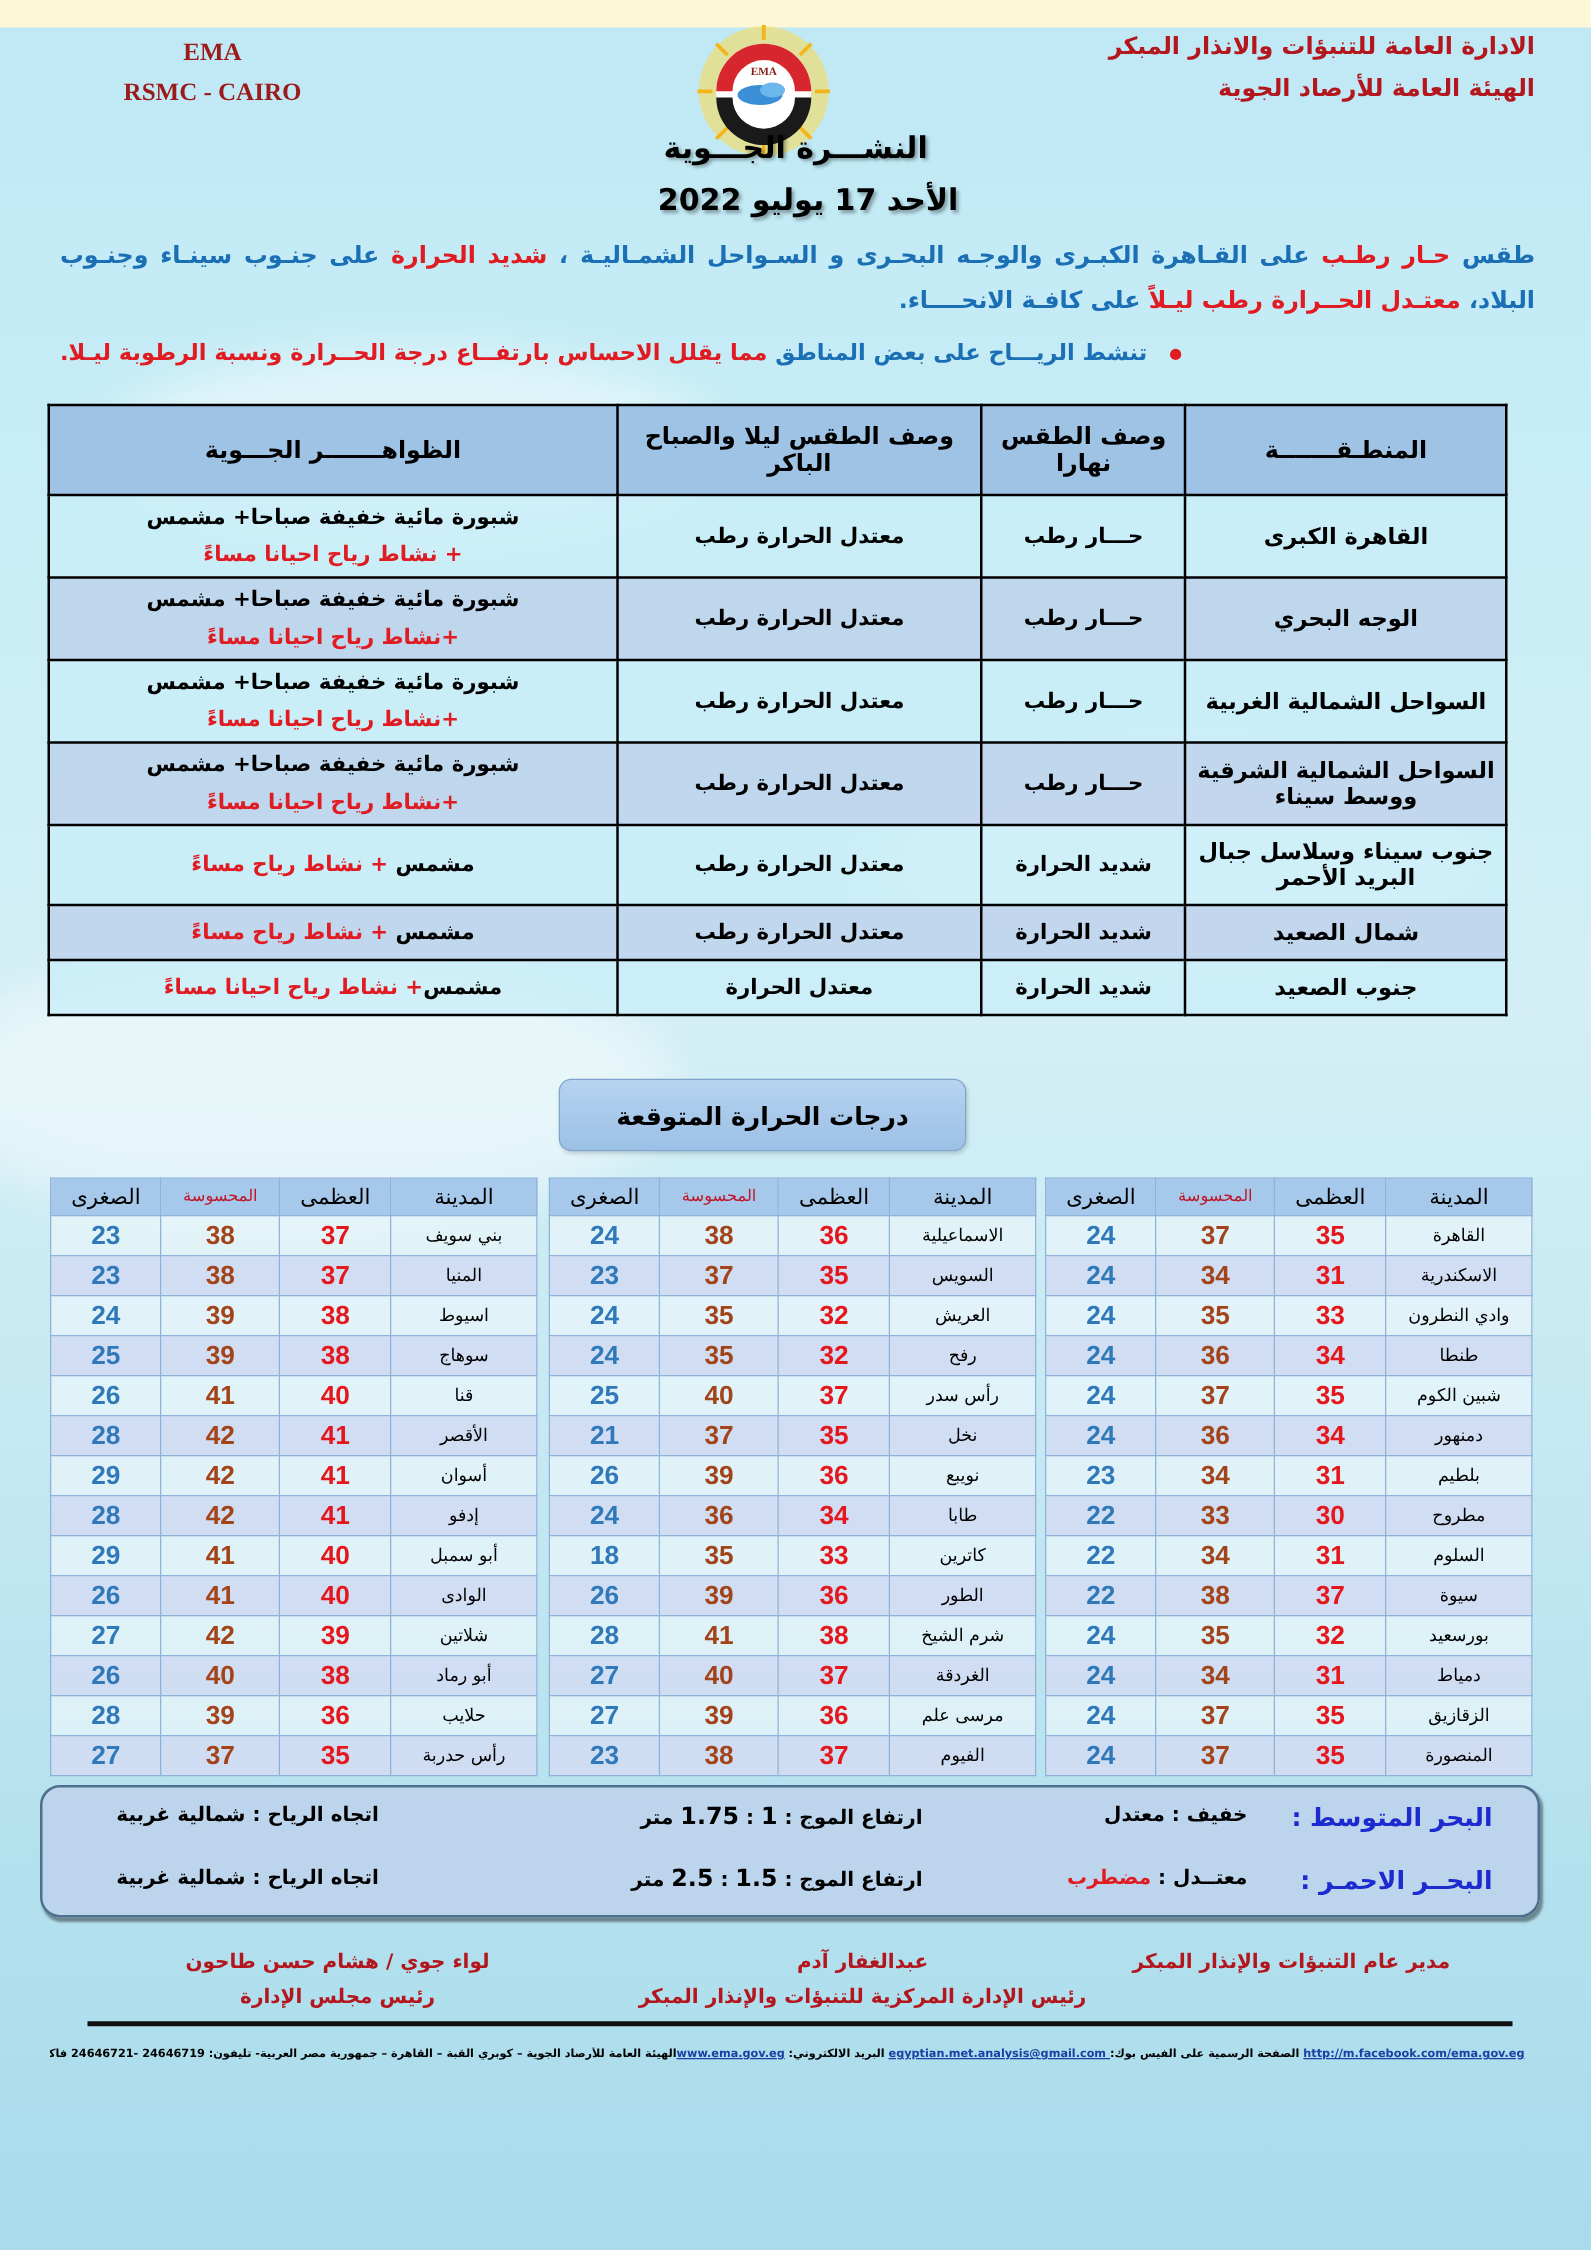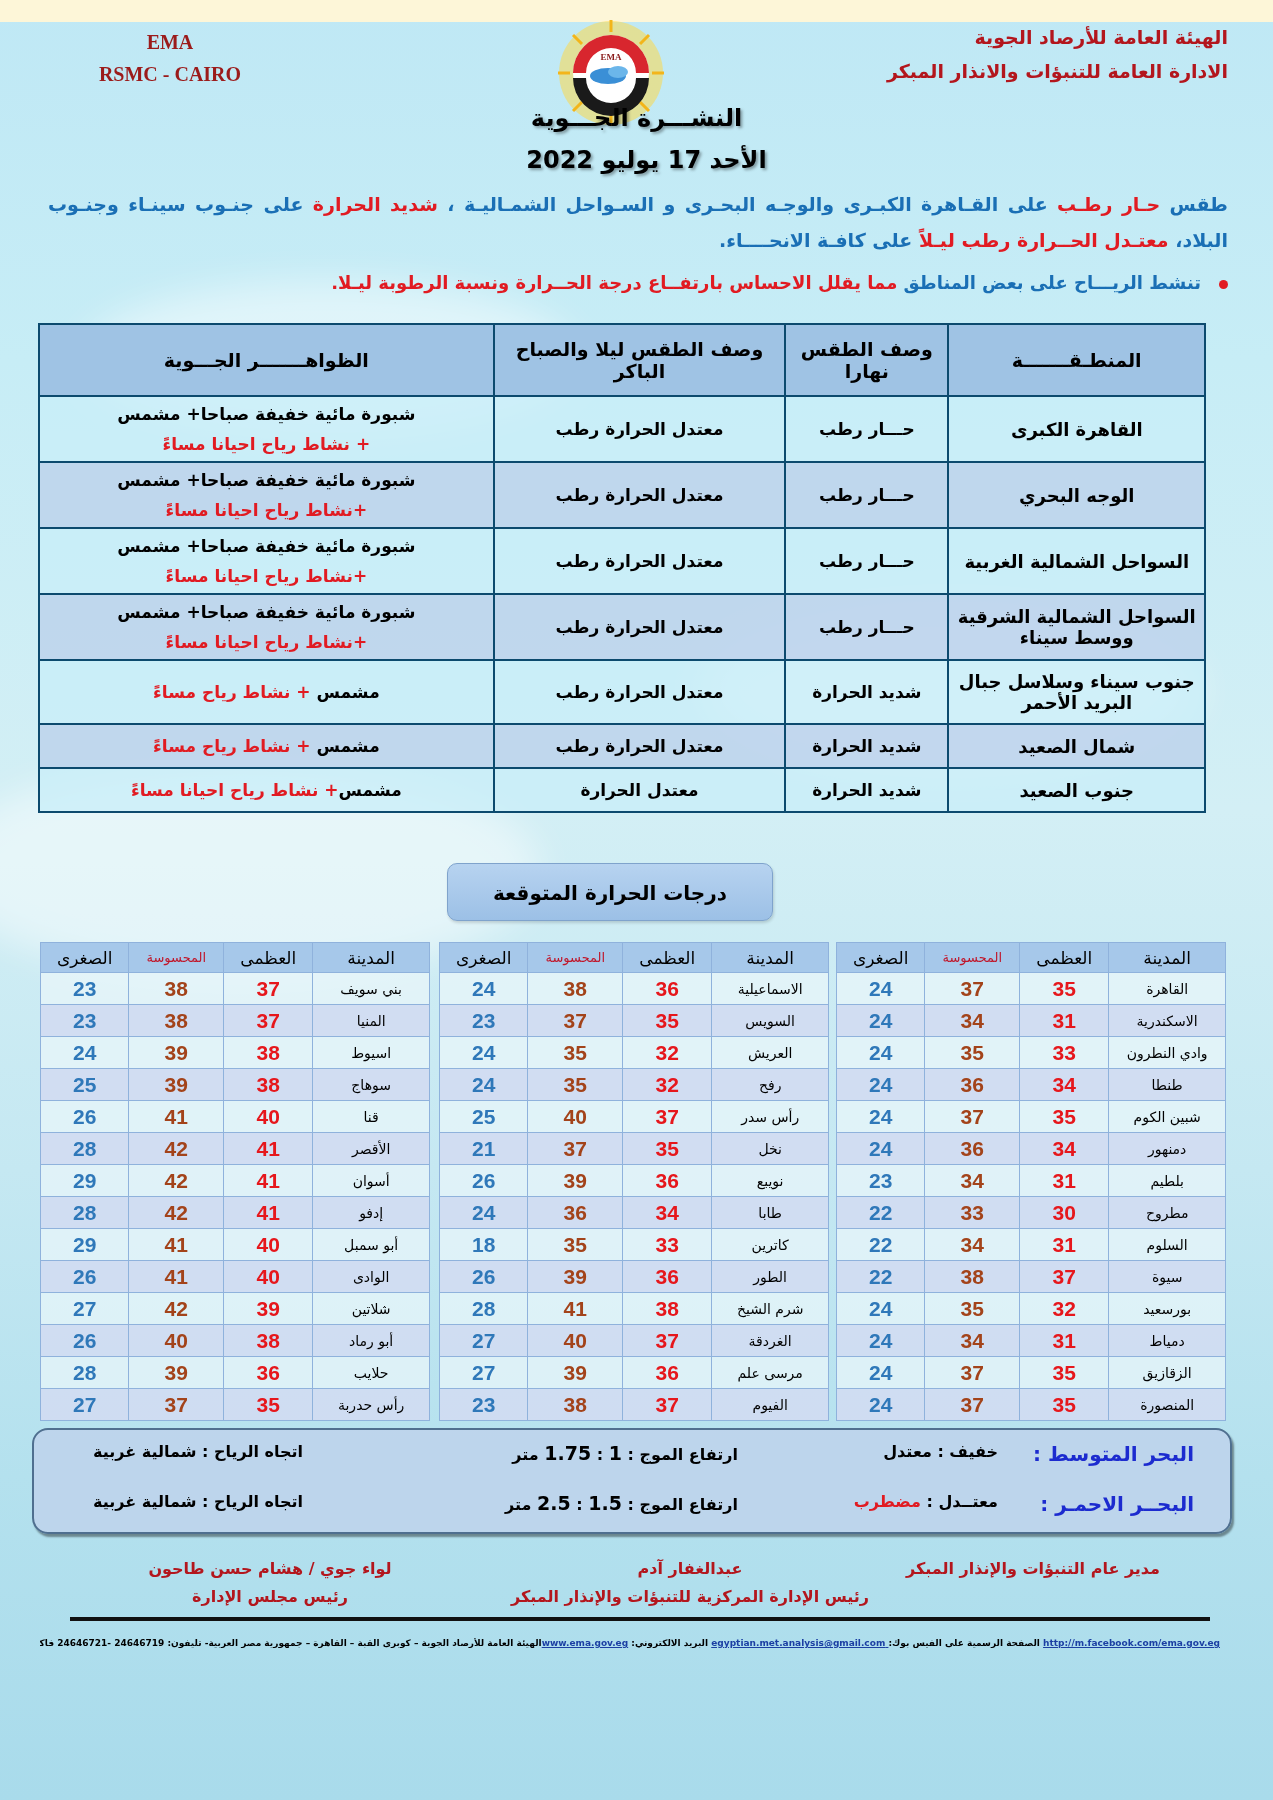--- a/index.html
+++ b/index.html
@@ -20,28 +20,28 @@
   .logo { position: absolute; left: 556px; top: 18px; width: 110px; height: 110px; }
 
   .title { position: absolute; left: 0; width: 1273px; text-align: center; direction: rtl;
     font-weight: bold; color: #000; text-shadow: 2px 2px 3px rgba(0,0,0,0.35); }
   .title.t1 { top: 104px; font-size: 24px; }
   .title.t2 { top: 146px; font-size: 24px; padding-left: 20px; }
 
   .summary { position: absolute; right: 45px; top: 186px; width: 1180px; direction: rtl; text-align: justify;
     font-weight: bold; font-size: 19px; line-height: 36px; color: #1a6fb5; }
   .summary .red { color: #e11b22; }
-  .bullet { position: absolute; right: 45px; top: 272px; width: 1180px; direction: rtl; text-align: right;
+  .bullet { position: absolute; right: 45px; top: 272px; width: 1180px; direction: rtl; text-align: left;
     font-weight: bold; font-size: 18px; color: #e11b22; }
   .bullet .blue { color: #1a6fb5; }
   .bullet .dot { display: inline-block; width: 9px; height: 9px; border-radius: 50%; background: #e11b22; margin-left: 18px; vertical-align: middle; }
 
   table.forecast { position: absolute; left: 38px; top: 323px; width: 1168px; border-collapse: collapse; direction: rtl;
     font-weight: bold; font-size: 17px; }
-  table.forecast td, table.forecast th { border: 2px solid #0c4a6e; text-align: center; vertical-align: middle; padding: 2px 6px; }
+  table.forecast td, table.forecast th { border: 2px solid #000000; text-align: center; vertical-align: middle; padding: 2px 6px; }
   table.forecast th { background: #9fc3e4; height: 72px; font-size: 19px; font-weight: bold; }
   table.forecast tr.odd td { background: rgba(200,238,248,0.75); }
   table.forecast tr.even td { background: rgba(190,212,236,0.9); }
   table.forecast td.phen { line-height: 30px; }
   table.forecast .red { color: #e11b22; }
   table.forecast td.region { font-size: 18px; }
 
   .temps-title { position: absolute; left: 447px; top: 863px; width: 326px; height: 58px; border-radius: 10px;
     background: linear-gradient(180deg, #b7d3f0, #9cc0e6); border: 1px solid #7fa3cc; text-align: center; line-height: 58px;
     font-weight: bold; font-size: 20px; direction: rtl; box-shadow: 1px 2px 3px rgba(0,0,0,0.15); }
@@ -103,22 +103,22 @@
   </g>
   <circle cx="55" cy="55" r="38" fill="#fff"></circle>
   <path d="M17 55 A38 38 0 0 1 93 55 L80 55 A25 25 0 0 0 30 55 Z" fill="#d8262e"></path>
   <path d="M17 60 A38 38 0 0 0 93 60 L80 60 A25 25 0 0 1 30 60 Z" fill="#1a1a1a"></path>
   <ellipse cx="52" cy="58" rx="18" ry="8" fill="#3a8fd6"></ellipse>
   <ellipse cx="62" cy="54" rx="10" ry="6" fill="#6bb6ea"></ellipse>
   <text x="55" y="42" text-anchor="middle" font-size="9" font-weight="bold" fill="#8a1a1a" font-family="Liberation Serif, serif">EMA</text>
 </svg>
 
 <div class="hdr-ar">
+  <div>الادارة العامة للتنبؤات والانذار المبكر</div>
   <div>الهيئة العامة للأرصاد الجوية</div>
-  <div>الادارة العامة للتنبؤات والانذار المبكر</div>
 </div>
 
 <div class="title t1">النشـــرة الجـــوية</div>
 <div class="title t2">الأحد 17 يوليو 2022</div>
 
 <div class="summary"><span>طقس </span><span class="red"> حـار رطـب</span><span> على القـاهرة الكبـرى والوجـه البحـرى و السـواحل الشمـاليـة ، </span><span class="red">شديد الحرارة</span><span> على جنـوب سينـاء وجنـوب البلاد، </span><span class="red">معتـدل الحــرارة رطب ليـلاً</span><span> على كافـة الانحــــاء.</span></div>
 
 <div class="bullet"><span class="dot"></span><span class="blue">تنشط الريـــاح على بعض المناطق</span><span> مما يقلل الاحساس بارتفــاع درجة الحــرارة ونسبة الرطوبة ليـلا.</span></div>
 
 <table class="forecast">

